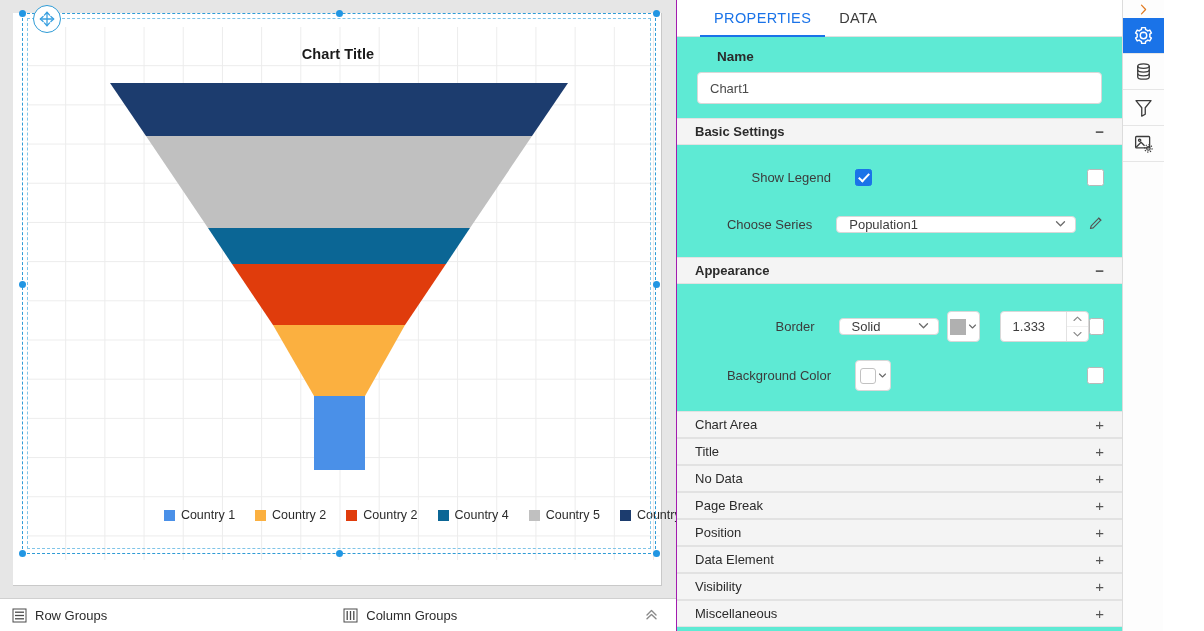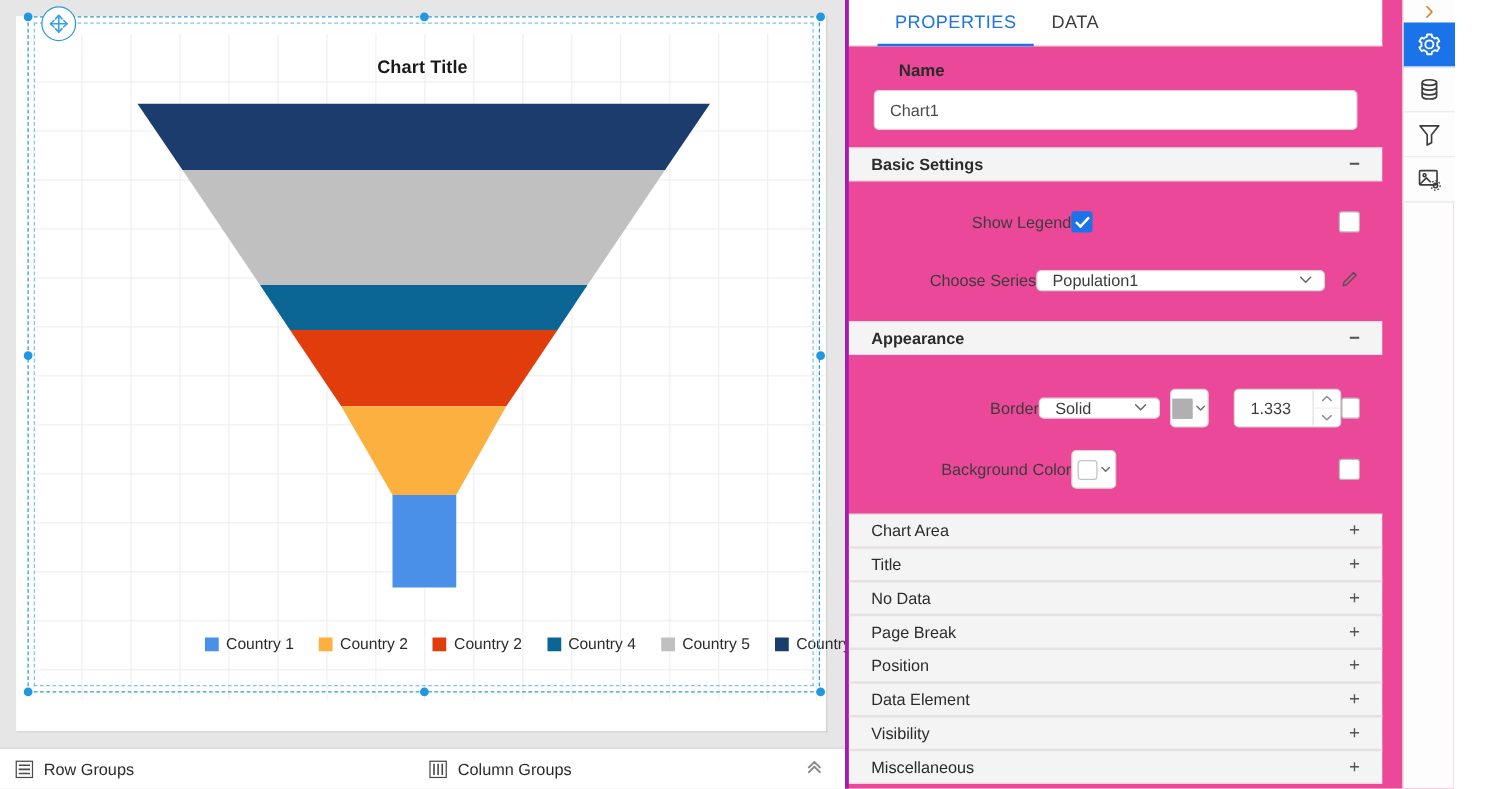--- a/index.html
+++ b/index.html
@@ -123,25 +123,24 @@
   }
   .grp { display: flex; align-items: center; gap: 8px; font-size: 13px; color: #2b2b2b; }
   .grp-rows { margin-left: 12px; }
   .grp-cols { margin-left: 236px; }
   .grp-collapse { margin-left: auto; margin-right: 17px; color: #8a8a8a; font-size: 15px; line-height: 1; }
 
   
   .props {
     position: relative;
     width: 487px; height: 631px;
-    background: #ec4899;
-    border-left: 3px solid #a21caf;
+    background: #5eead4;
+    border-left: 1px solid #a21caf;
     flex: 0 0 487px;
     display: flex;
-    gap: 16px;
   }
   .props-body { width: 446px; height: 631px; position: relative; overflow: hidden; }
   .tabs {
     height: 37px;
     display: flex;
     align-items: stretch;
     border-bottom: 1px solid #e0e0e0;
     background: #ffffff;
   }
   .tab {
@@ -189,21 +188,21 @@
   .section-head.bold { font-weight: bold; }
   .section-head .sign { margin-left: auto; font-size: 15px; color: #555; line-height: 1; }
 
   .row {
     display: flex; align-items: center;
     padding: 0 18px 0 0;
   }
   .row-label {
     width: 178px;
     text-align: right;
-    padding-right: 0;
+    padding-right: 24px;
     font-size: 13px;
     color: #3c3c3c;
   }
   .cb {
     width: 17px; height: 17px;
     border: 1.5px solid #b9b9b9;
     border-radius: 2.5px;
     background: #fff;
     display: inline-block;
     cursor: pointer;

